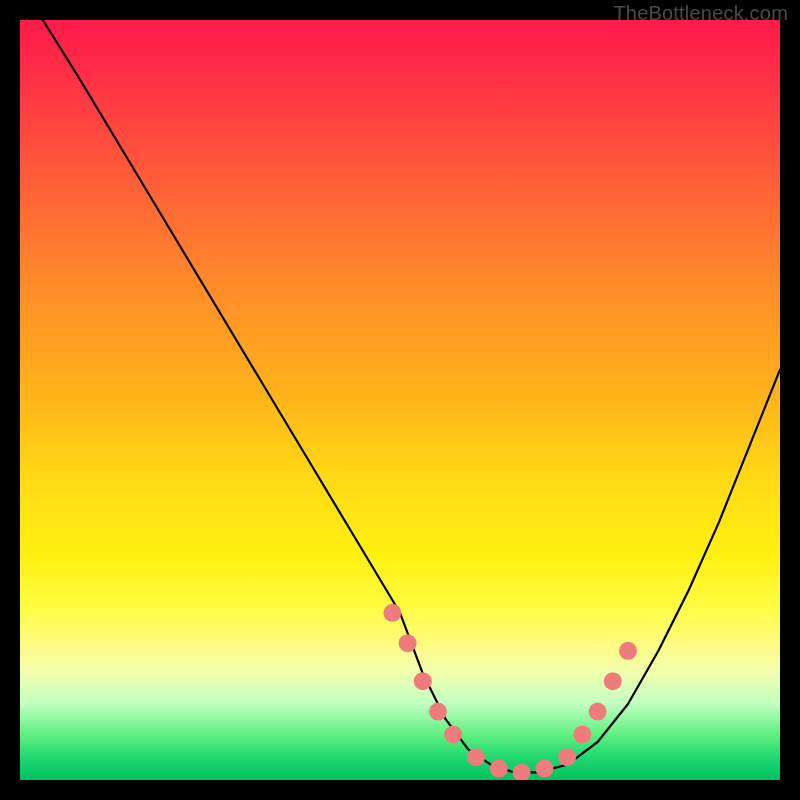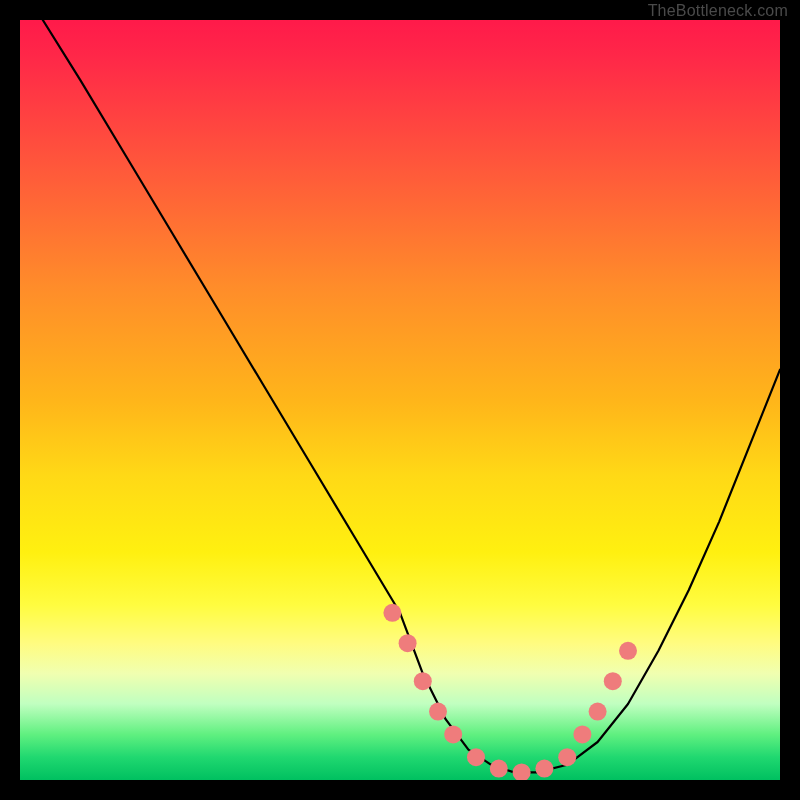--- a/index.html
+++ b/index.html
@@ -31,21 +31,21 @@
       #60f080 94%,
       #20d870 97%,
       #00c060 100%
     );
   }
   .watermark {
     position: absolute;
     top: 2px;
     right: 12px;
     font-family: Arial, Helvetica, sans-serif;
-    font-size: 16px;
+    font-size: 20px;
     font-weight: 500;
     color: #4a4a4a;
     letter-spacing: 0.2px;
   }
   svg.curve {
     position: absolute;
     left: 0;
     top: 0;
     width: 760px;
     height: 760px;

